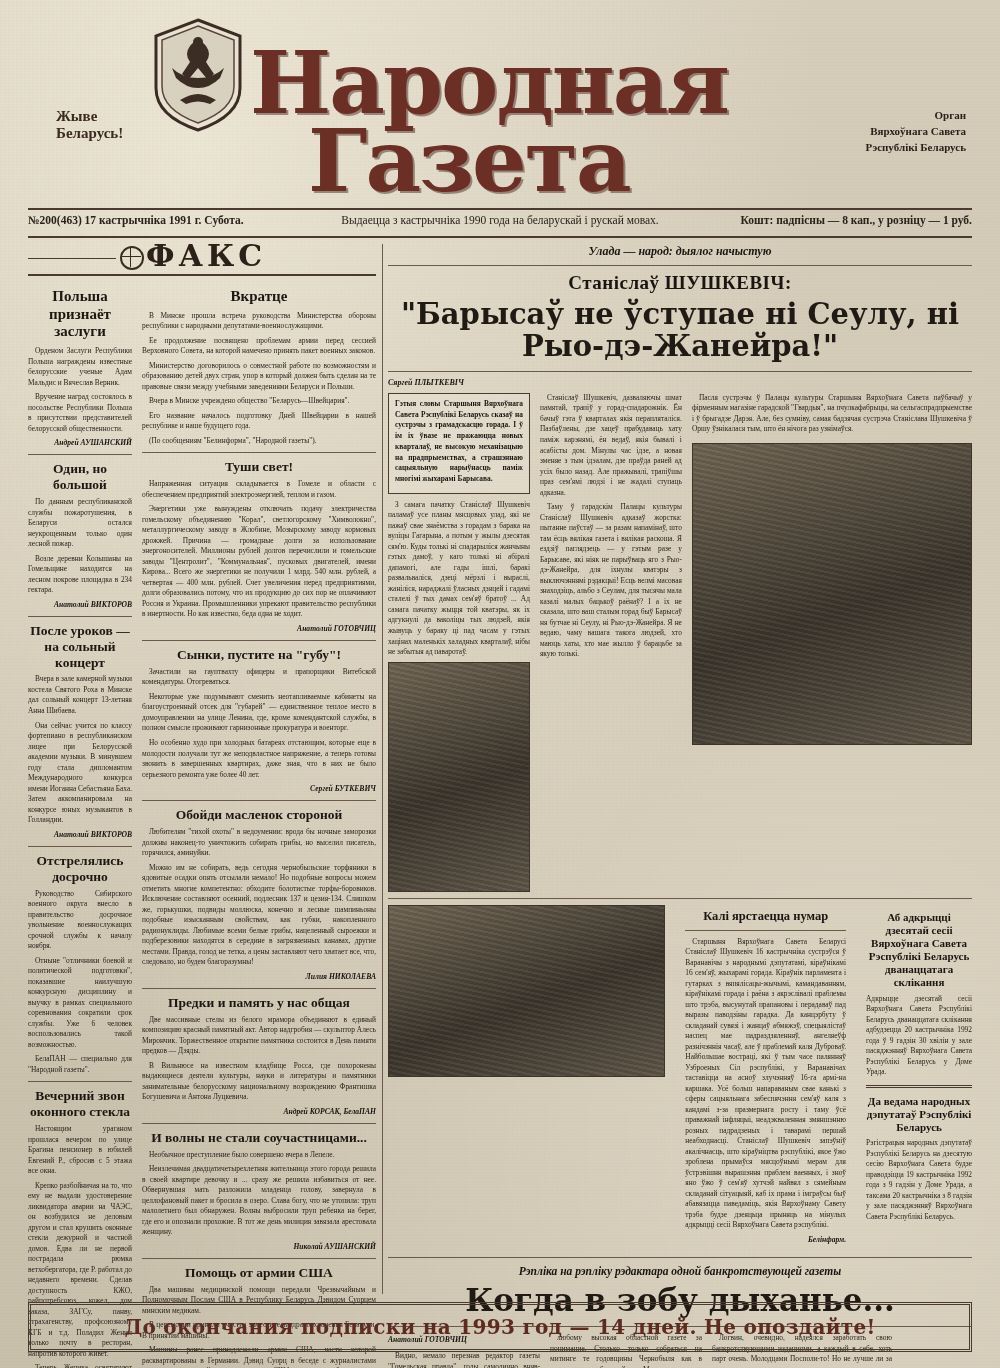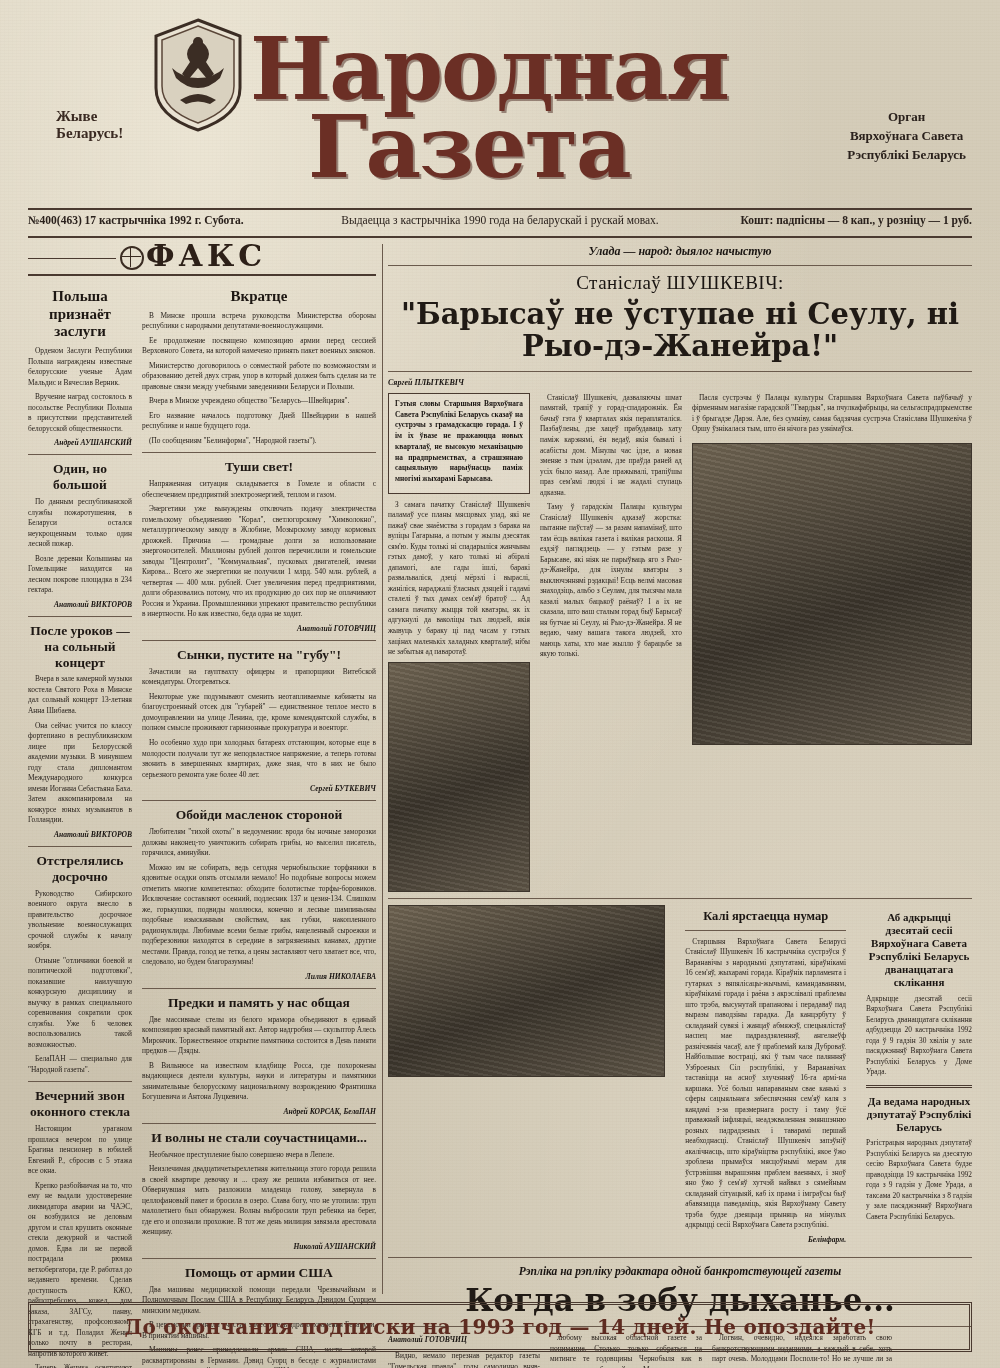--- a/index.html
+++ b/index.html
@@ -20,29 +20,29 @@
   }
   .grain{position:absolute;inset:0;opacity:.20;
     background-image:repeating-linear-gradient(0deg, rgba(120,100,70,.10) 0 1px, rgba(0,0,0,0) 1px 3px),
                      repeating-linear-gradient(90deg, rgba(120,100,70,.07) 0 1px, rgba(0,0,0,0) 1px 4px);}
   
   .masthead{position:absolute;left:0;right:0;top:0;height:212px;}
   .zhyve{position:absolute;left:56px;top:108px;width:110px;
     font-weight:bold;font-size:15px;line-height:1.15;color:#3a2a22;}
   .coat{position:absolute;left:150px;top:16px;width:96px;height:118px;}
   .coat svg{display:block;}
-  .title{position:absolute;left:250px;top:10px;width:520px;height:190px;}
+  .title{position:absolute;left:250px;top:24px;width:520px;height:190px;}
   .t-line1{position:absolute;left:0;top:8px;font-family:"DejaVu Serif", serif;
     font-weight:bold;font-size:86px;letter-spacing:-2px;color:#6b2f25;
     text-shadow:2px 2px 0 rgba(60,25,18,.45);}
   .t-line2{position:absolute;left:58px;top:86px;font-family:"DejaVu Serif", serif;
     font-weight:bold;font-size:86px;letter-spacing:-2px;color:#6b2f25;
     text-shadow:2px 2px 0 rgba(60,25,18,.45);}
-  .organ{position:absolute;right:34px;top:108px;text-align:center;font-weight:bold;
-    font-size:13px;line-height:1.45;color:#2a211c;}
+  .organ{position:absolute;right:34px;top:108px;text-align:right;font-weight:bold;
+    font-size:11px;line-height:1.45;color:#2a211c;}
   .rule-top{position:absolute;left:28px;right:28px;top:208px;border-top:2px solid #4a3a30;}
   .issueline{position:absolute;left:28px;right:28px;top:214px;height:22px;
     font-size:11.5px;font-weight:bold;color:#2a211c;}
   .issueline .l{position:absolute;left:0;}
   .issueline .c{position:absolute;left:50%;transform:translateX(-50%);font-weight:normal;}
   .issueline .r{position:absolute;right:0;}
   .rule-top2{position:absolute;left:28px;right:28px;top:236px;border-top:2px solid #4a3a30;}
 
   
   .body{position:absolute;left:28px;right:28px;top:244px;bottom:74px;}
@@ -66,21 +66,21 @@
   .h-lg{font-size:15px;margin:6px 0 5px;}
   .h-md{font-size:13.5px;margin:5px 0 4px;}
   p.txt{font-size:7.4px;line-height:1.42;text-align:justify;margin:0 0 4px;
     color:#241d18;hyphens:auto;}
   p.txt.ind{text-indent:7px;}
   .byline{font-size:7.6px;font-style:italic;font-weight:bold;text-align:right;margin:2px 0 7px;}
   .sep-line{border-top:1px solid #6a5a4c;margin:6px 0;}
 
   
   .uladka{text-align:center;font-size:12px;font-style:italic;font-weight:bold;margin:0 0 3px;}
-  .kicker{text-align:center;font-size:19px;font-weight:normal;letter-spacing:.5px;margin:0 0 4px;}
+  .kicker{text-align:center;font-size:19px;font-weight:bold;letter-spacing:.5px;margin:0 0 4px;}
   .bigheadline{font-family:"DejaVu Serif",serif;font-weight:bold;font-size:29px;
     line-height:1.12;text-align:center;color:#201a15;margin:0 0 8px;}
   .hr-thin{border-top:1px solid #6a5a4c;margin:6px 0;}
   .author-c{font-size:8px;font-weight:bold;font-style:italic;margin:3px 0 6px;}
   .lead-box{border:1px solid #4a3a30;padding:5px 6px;margin:0 0 6px;background:rgba(255,252,242,.18);}
   .lead-box p{font-size:7.4px;line-height:1.45;text-align:justify;font-weight:bold;margin:0 0 3px;}
 
   .photo{background:linear-gradient(160deg,#6f6452,#3a342b 55%,#5d5446);
     position:relative;overflow:hidden;border:1px solid #3d352c;}
   .photo:after{content:"";position:absolute;inset:0;
@@ -129,21 +129,21 @@
 
     <div class="organ">
       <div>Орган</div>
       <div>Вярхоўнага Савета</div>
       <div>Рэспублікі Беларусь</div>
     </div>
   </div>
 
   <div class="rule-top"></div>
   <div class="issueline">
-    <span class="l">№400(463) 17 кастрычніка 1992 г. Субота.</span>
+    <span class="l">№200(463) 17 кастрычніка 1991 г. Субота.</span>
     <span class="c">Выдаецца з кастрычніка 1990 года на беларускай і рускай мовах.</span>
     <span class="r">Кошт: падпісны — 8 кап., у розніцу — 1 руб.</span>
   </div>
   <div class="rule-top2"></div>
 
   <div class="body">
     <div class="vsep"></div>
 
     <div class="leftblock">
       <div class="fax-head">
@@ -178,21 +178,21 @@
             <div class="sep-line"></div>
             <div class="hsec h-md">Вечерний звон
 оконного стекла</div>
             <p class="txt ind">Настоящим ураганом прошлася вечером по улице Брагина пенсионер в юбилей Евгений Р., сбросив с 5 этажа все окна.</p>
             <p class="txt ind">Крепко разбойничая на то, что ему не выдали удостоверение ликвидатора аварии на ЧАЭС, он возбудился не деловым другом и стал крушить оконные стекла дежурной и частной домов. Едва ли не первой пострадала рюмка ветхобергатора, где Р. работал до недавнего времени. Сделав доступность КЖО, райпотребсоюз, кожел, дом заказа, ЗАГСу, панву, страхагенству, профсоюзному КГБ и т.д. Поладил Женин только почту в ресторан, напротив которого живет.</p>
             <p class="txt ind">Теперь Женика освятируют конторы, то есть, в конце концов, здоровье более всего за сломанное стекло.</p>
           </div>
         <div class="col" id="lc2">
             <div class="hsec h-lg">Вкратце</div>
             <p class="txt ind">В Минске прошла встреча руководства Министерства обороны республики с народными депутатами-военнослужащими.</p>
-            <p class="txt ind">Ее продолжение посвящено композицию армии перед сессией Верховного Совета, на которой намечено принять пакет военных законов.</p>
+            <p class="txt ind">Ее продолжение посвящено проблемам армии перед сессией Верховного Совета, на которой намечено принять пакет военных законов.</p>
             <p class="txt ind">Министерство договорилось о совместной работе по возможностям и образованию детей двух стран, упор в который должен быть сделан на те правовые связи между учебными заведениями Беларуси и Польши.</p>
             <p class="txt ind">Вчера в Минске учреждено общество "Беларусь—Швейцария".</p>
             <p class="txt ind">Его название началось подготовку Дней Швейцарии в нашей республике и наше будущего года.</p>
             <p class="txt ind">(По сообщениям "Белинформа", "Народной газеты").</p>
             <div class="sep-line"></div>
             <div class="hsec h-md">Туши свет!</div>
             <p class="txt ind">Напряженная ситуация складывается в Гомеле и области с обеспечением предприятий электроэнергией, теплом и газом.</p>
             <p class="txt ind">Энергетики уже вынуждены отключать подачу электричества гомельскому объединению "Корал", светлогорскому "Химволокно", металлургическому заводу в Жлобине, Мозырскому заводу кормовых дрожжей. Причина — громадные долги за использование энергоносителей. Миллионы рублей долгов перечислили и гомельские заводы "Центролит", "Коммунальная", пусковых двигателей, имени Кирова... Всего же энергетики не получили 1 млрд. 540 млн. рублей, а четвертая — 400 млн. рублей. Счет увеличения перед предприятиями, долги образовались потому, что их продукцию до сих пор не оплачивают Россия и Украина. Промышленники упрекают правительство республики в инертности. Но как известно, беда одна не ходит.</p>
             <div class="byline">Анатолий ГОТОВЧИЦ</div>
             <div class="sep-line"></div>

